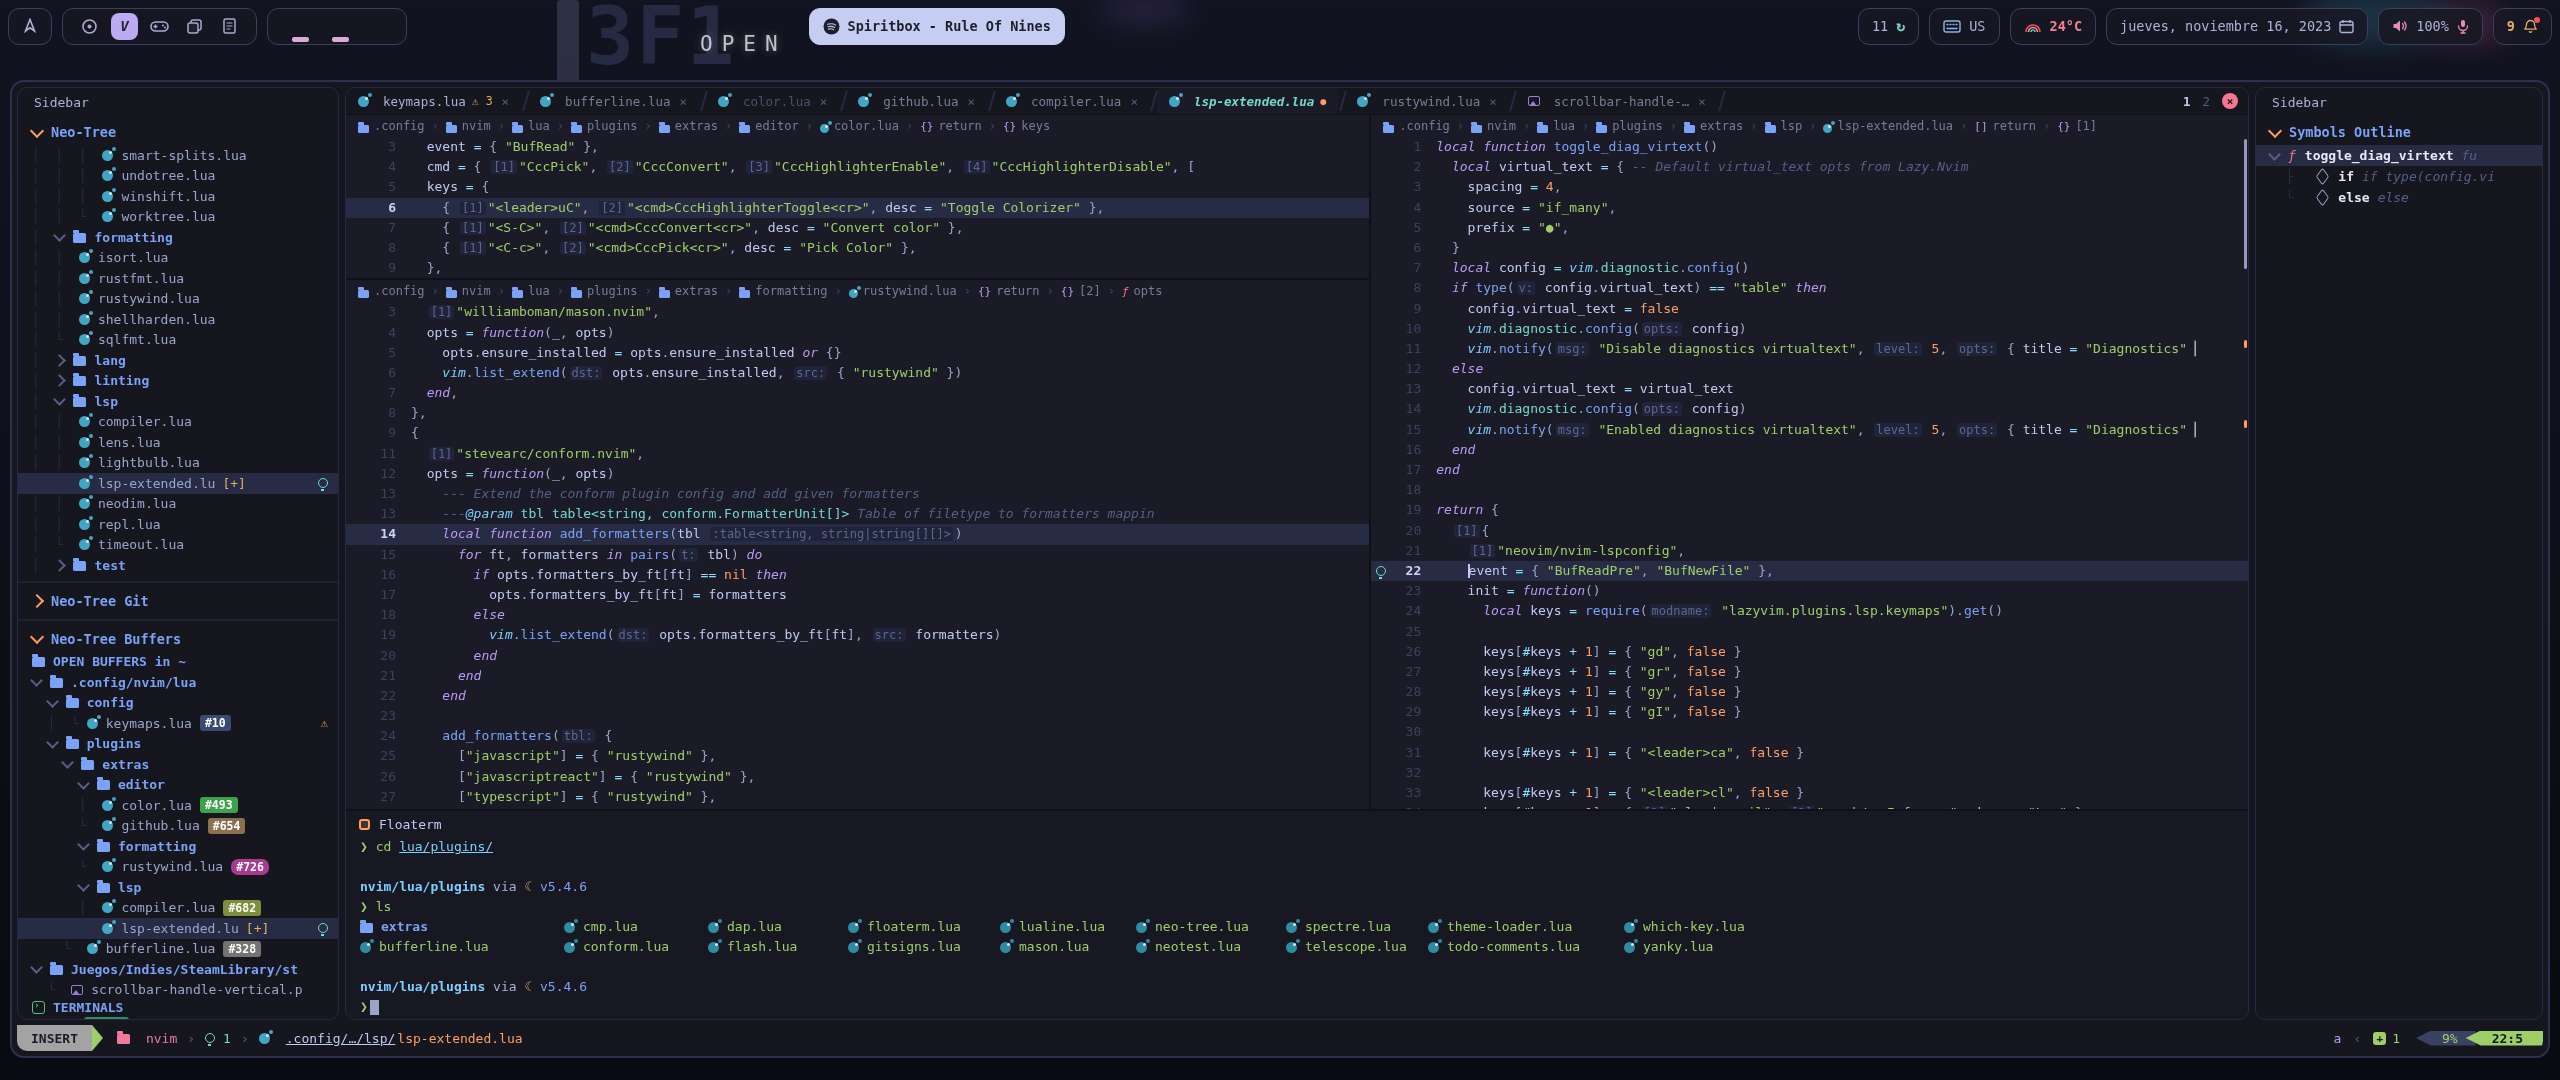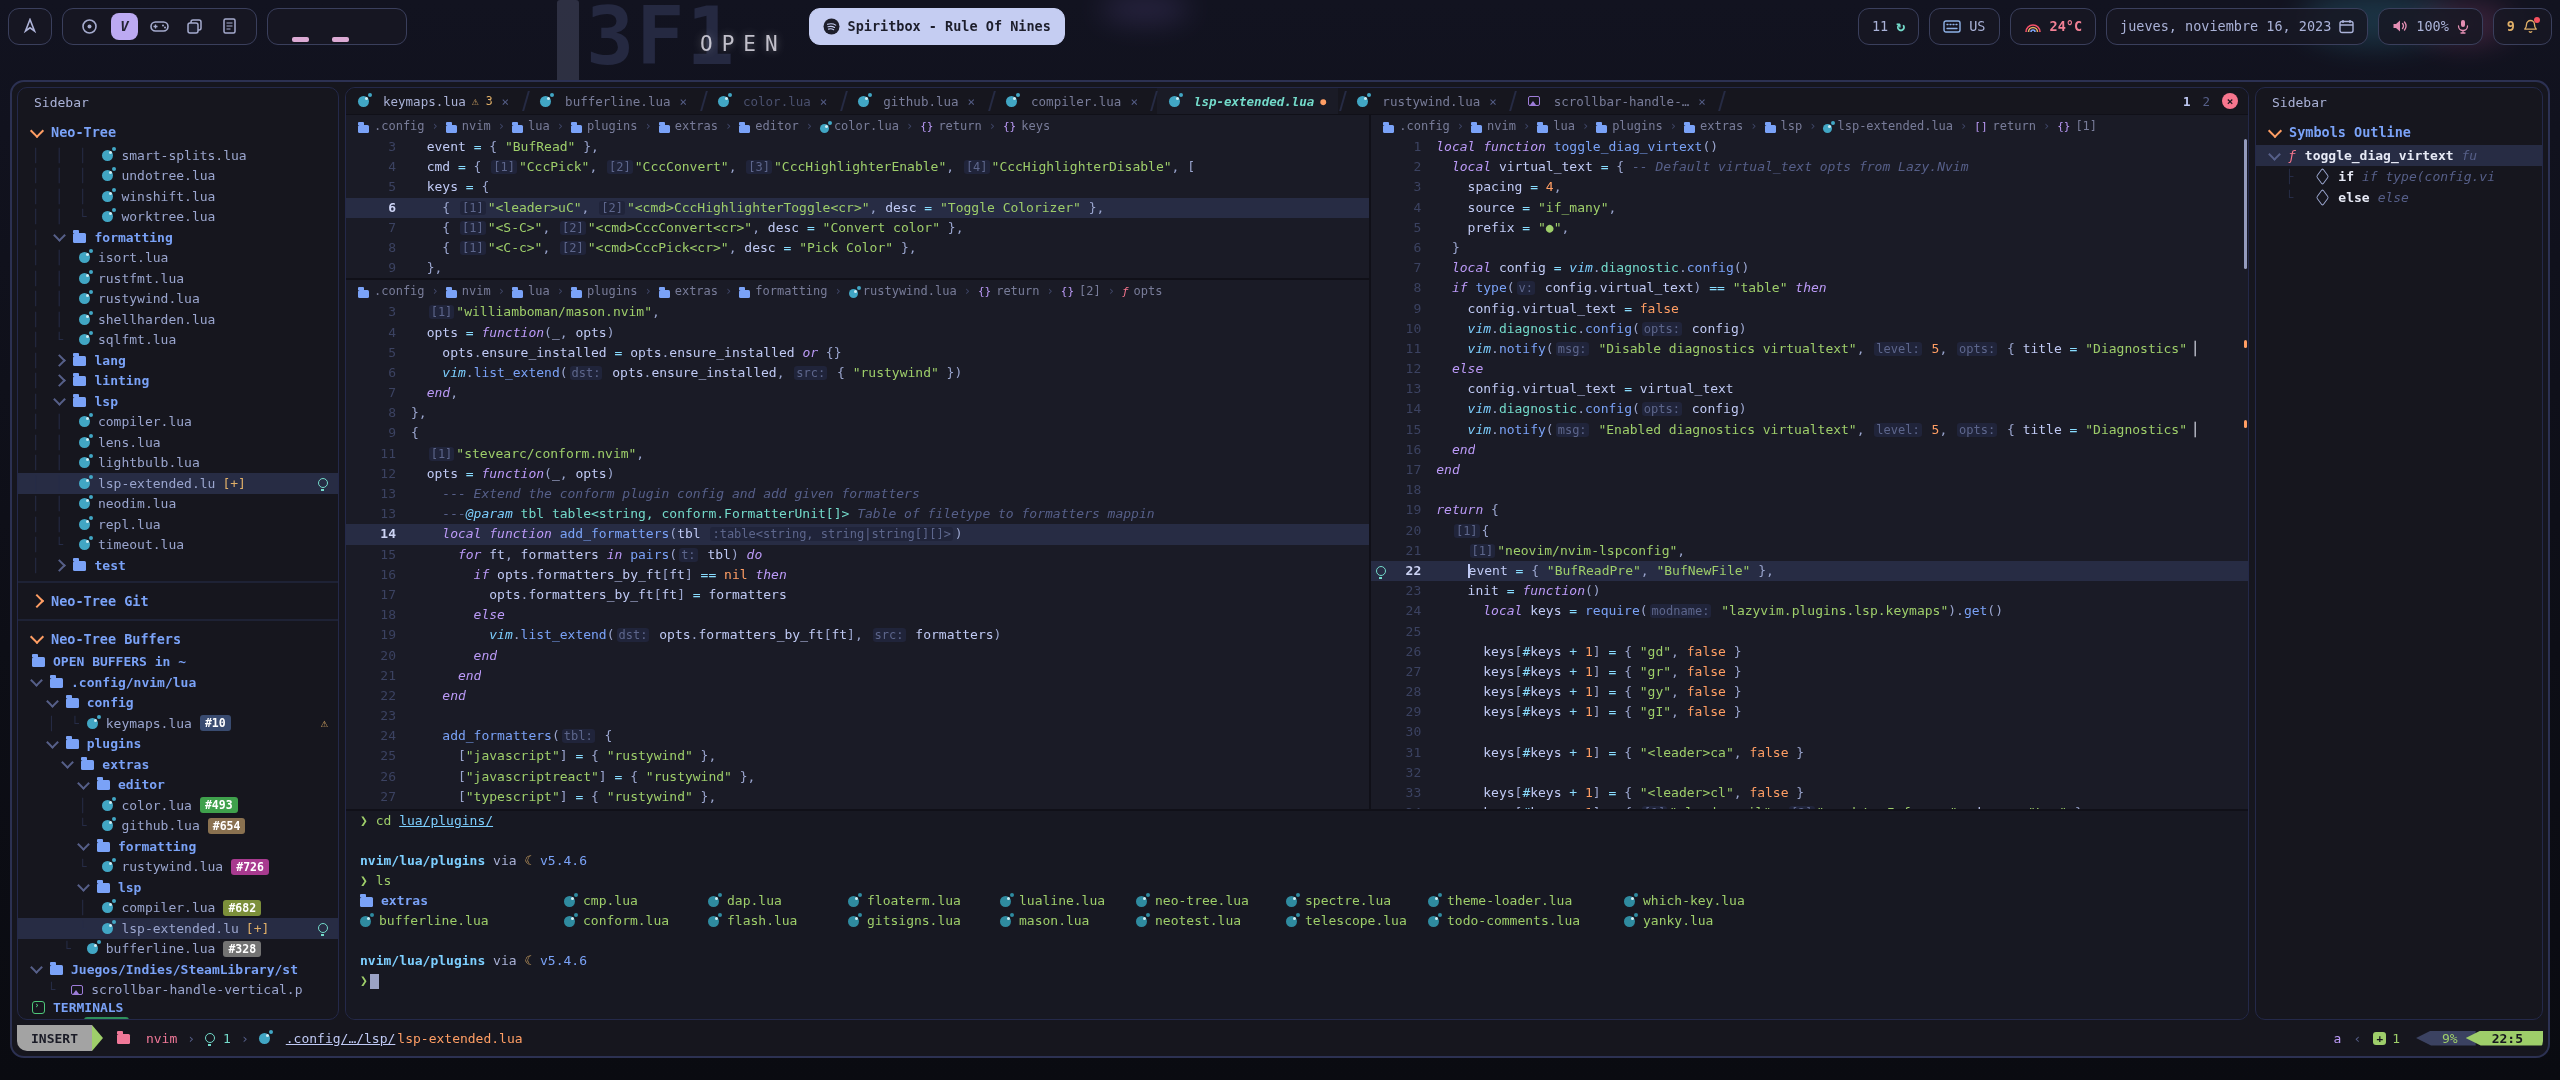--- a/index.html
+++ b/index.html
@@ -473,21 +473,21 @@
           <div class="trow">
             <span class="guide">      </span>
             <span class="chev down"></span>
             <span class="fic fic-dir"></span>
             <span class="tlabel tbold">formatting</span>
           </div>
           <div class="trow">
             <span class="guide">      └  </span>
             <span class="fic fic-lua"></span>
             <span class="tlabel">rustywind.lua</span>
-            <span class="badge" style="background: rgb(168, 58, 143);">#726</span>
+            <span class="badge" style="background: rgb(168, 58, 143); border-radius: 7px;">#726</span>
           </div>
           <div class="trow">
             <span class="guide">      </span>
             <span class="chev down"></span>
             <span class="fic fic-dir"></span>
             <span class="tlabel tbold">lsp</span>
           </div>
           <div class="trow">
             <span class="guide">      │  </span>
             <span class="fic fic-lua"></span>
@@ -811,20 +811,24 @@
               <div class="code-line"><span class="sign"></span><span class="lnum">29</span><span class="ltext"><span class="tk-v">      keys</span><span class="tk-p">[</span><span class="tk-o">#</span><span class="tk-v">keys </span><span class="tk-o">+</span><span class="tk-n"> 1</span><span class="tk-p">] </span><span class="tk-o">=</span><span class="tk-p"> { </span><span class="tk-s">"gI"</span><span class="tk-p">, </span><span class="tk-n">false</span><span class="tk-p"> }</span></span></div>
               <div class="code-line"><span class="sign"></span><span class="lnum">30</span><span class="ltext"></span></div>
               <div class="code-line"><span class="sign"></span><span class="lnum">31</span><span class="ltext"><span class="tk-v">      keys</span><span class="tk-p">[</span><span class="tk-o">#</span><span class="tk-v">keys </span><span class="tk-o">+</span><span class="tk-n"> 1</span><span class="tk-p">] </span><span class="tk-o">=</span><span class="tk-p"> { </span><span class="tk-s">"&lt;leader&gt;ca"</span><span class="tk-p">, </span><span class="tk-n">false</span><span class="tk-p"> }</span></span></div>
               <div class="code-line"><span class="sign"></span><span class="lnum">32</span><span class="ltext"></span></div>
               <div class="code-line"><span class="sign"></span><span class="lnum">33</span><span class="ltext"><span class="tk-v">      keys</span><span class="tk-p">[</span><span class="tk-o">#</span><span class="tk-v">keys </span><span class="tk-o">+</span><span class="tk-n"> 1</span><span class="tk-p">] </span><span class="tk-o">=</span><span class="tk-p"> { </span><span class="tk-s">"&lt;leader&gt;cl"</span><span class="tk-p">, </span><span class="tk-n">false</span><span class="tk-p"> }</span></span></div>
               <div class="code-line"><span class="sign"></span><span class="lnum">34</span><span class="ltext"><span class="tk-v">      keys</span><span class="tk-p">[</span><span class="tk-o">#</span><span class="tk-v">keys </span><span class="tk-o">+</span><span class="tk-n"> 1</span><span class="tk-p">] </span><span class="tk-o">=</span><span class="tk-p"> { </span><span class="tk-i">[1]</span><span class="tk-s">"&lt;leader&gt;cil"</span><span class="tk-p">, </span><span class="tk-i">[2]</span><span class="tk-s">"&lt;cmd&gt;LspInfo&lt;cr&gt;"</span><span class="tk-p">, </span><span class="tk-v">desc </span><span class="tk-o">=</span><span class="tk-s"> "Lsp"</span><span class="tk-p"> }</span></span></div>
             </div>
           </div>
       </div>
       <div class="floaterm">
+        <div class="fl-title">
+          <span class="fl-icon"></span>
+          <span>Floaterm</span>
+        </div>
         <div id="term-lines">
             <div class="tline"><span class="tk-pr">❯ </span><span class="tk-cmd">cd </span><span class="tk-arg">lua/plugins/</span></div>
             <div class="tline"></div>
             <div class="tline"><span class="tk-path">nvim/lua/plugins</span><span class="tk-via"> via </span><span class="tk-moon">☾ </span><span class="tk-ver">v5.4.6</span></div>
             <div class="tline"><span class="tk-pr">❯ </span><span class="tk-cmd">ls</span></div>
             <div class="tline ls-grid"><span class="ls-cell"><span class="fic fic-dir"></span><span class="ls-name ls-dir">extras</span></span><span class="ls-cell"><span class="fic fic-lua"></span><span class="ls-name ls-lua">cmp.lua</span></span><span class="ls-cell"><span class="fic fic-lua"></span><span class="ls-name ls-lua">dap.lua</span></span><span class="ls-cell"><span class="fic fic-lua"></span><span class="ls-name ls-lua">floaterm.lua</span></span><span class="ls-cell"><span class="fic fic-lua"></span><span class="ls-name ls-lua">lualine.lua</span></span><span class="ls-cell"><span class="fic fic-lua"></span><span class="ls-name ls-lua">neo-tree.lua</span></span><span class="ls-cell"><span class="fic fic-lua"></span><span class="ls-name ls-lua">spectre.lua</span></span><span class="ls-cell"><span class="fic fic-lua"></span><span class="ls-name ls-lua">theme-loader.lua</span></span><span class="ls-cell"><span class="fic fic-lua"></span><span class="ls-name ls-lua">which-key.lua</span></span></div>
             <div class="tline ls-grid"><span class="ls-cell"><span class="fic fic-lua"></span><span class="ls-name ls-lua">bufferline.lua</span></span><span class="ls-cell"><span class="fic fic-lua"></span><span class="ls-name ls-lua">conform.lua</span></span><span class="ls-cell"><span class="fic fic-lua"></span><span class="ls-name ls-lua">flash.lua</span></span><span class="ls-cell"><span class="fic fic-lua"></span><span class="ls-name ls-lua">gitsigns.lua</span></span><span class="ls-cell"><span class="fic fic-lua"></span><span class="ls-name ls-lua">mason.lua</span></span><span class="ls-cell"><span class="fic fic-lua"></span><span class="ls-name ls-lua">neotest.lua</span></span><span class="ls-cell"><span class="fic fic-lua"></span><span class="ls-name ls-lua">telescope.lua</span></span><span class="ls-cell"><span class="fic fic-lua"></span><span class="ls-name ls-lua">todo-comments.lua</span></span><span class="ls-cell"><span class="fic fic-lua"></span><span class="ls-name ls-lua">yanky.lua</span></span></div>
             <div class="tline"></div>
             <div class="tline"><span class="tk-path">nvim/lua/plugins</span><span class="tk-via"> via </span><span class="tk-moon">☾ </span><span class="tk-ver">v5.4.6</span></div>
             <div class="tline"><span class="tk-pr">❯</span><span class="term-cursor"></span></div>

